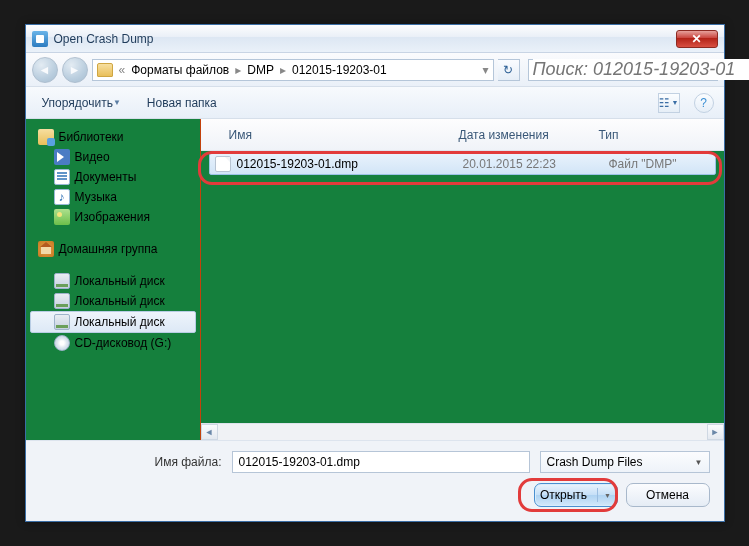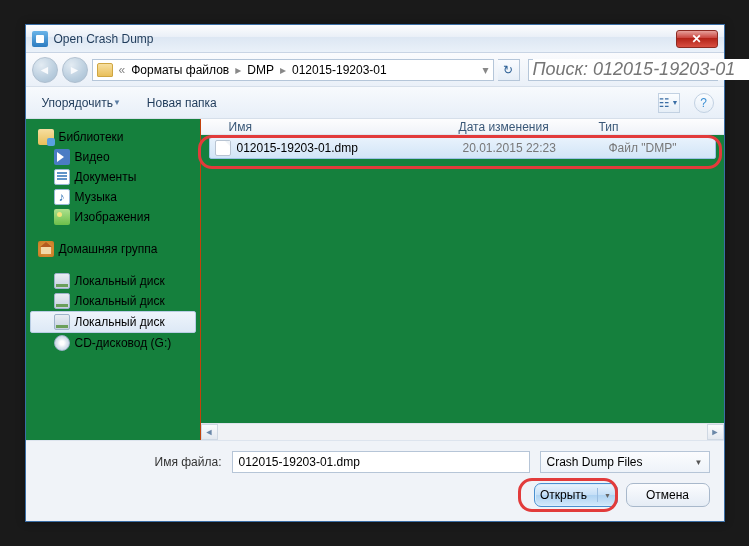--- a/index.html
+++ b/index.html
@@ -49,21 +49,21 @@
 .ico.home:after{content:"";position:absolute;left:2px;top:1px;width:0;height:0;border-left:6px solid transparent;border-right:6px solid transparent;border-bottom:5px solid #b45a1f}
 .ico.comp{background:linear-gradient(#dde7f2,#a8bfd8);border:1px solid #7a9bbf;position:relative}
 .ico.comp:after{content:"";position:absolute;left:2px;top:2px;right:2px;height:7px;background:#4a7cc4}
 .ico.disk{background:linear-gradient(#e8edf3,#c5d1df);border:1px solid #9db3ca;border-radius:2px;position:relative}
 .ico.disk:after{content:"";position:absolute;left:1px;bottom:1px;right:1px;height:3px;background:#6a9f5a}
 .ico.cd{background:radial-gradient(circle,#fff 20%,#dce5ef 50%,#b8c9db);border:1px solid #9db3ca;border-radius:50%}
 .ico.file{background:#fff;border:1px solid #b8c4d2;position:relative}
 .ico.file:after{content:"";position:absolute;right:0;top:0;width:0;height:0;border-top:5px solid #f0f4f8;border-left:5px solid transparent}
 .hl{border:3px solid #e23b3b;border-radius:14px;position:absolute;pointer-events:none;z-index:5}
 .filepane{flex:1;display:flex;flex-direction:column;position:relative}
-.cols{height:16px;background:linear-gradient(#fdfdfe,#f0f3f8);border-bottom:1px solid #e0e6ee;display:flex;align-items:center;padding-left:28px;color:#3a5878}
+.cols{height:32px;background:linear-gradient(#fdfdfe,#f0f3f8);border-bottom:1px solid #e0e6ee;display:flex;align-items:center;padding-left:28px;color:#3a5878}
 .cols .c1{width:230px}
 .cols .c2{width:140px}
 .cols .c3{flex:1}
 .filelist{flex:1;padding:2px 8px;position:relative}
 .frow{display:flex;align-items:center;height:22px;padding:0 6px;gap:6px}
 .frow.sel{background:linear-gradient(#e8f2fc,#d2e5f7);border:1px solid #9cc2e6;border-radius:2px;padding:0 5px}
 .frow .c1{width:242px;display:flex;align-items:center;gap:6px}
 .frow .c2{width:140px;color:#777}
 .frow .c3{flex:1;color:#777}
 .scrollh{height:17px;background:#f0f2f5;border-top:1px solid #dde3eb;display:flex;align-items:center}

